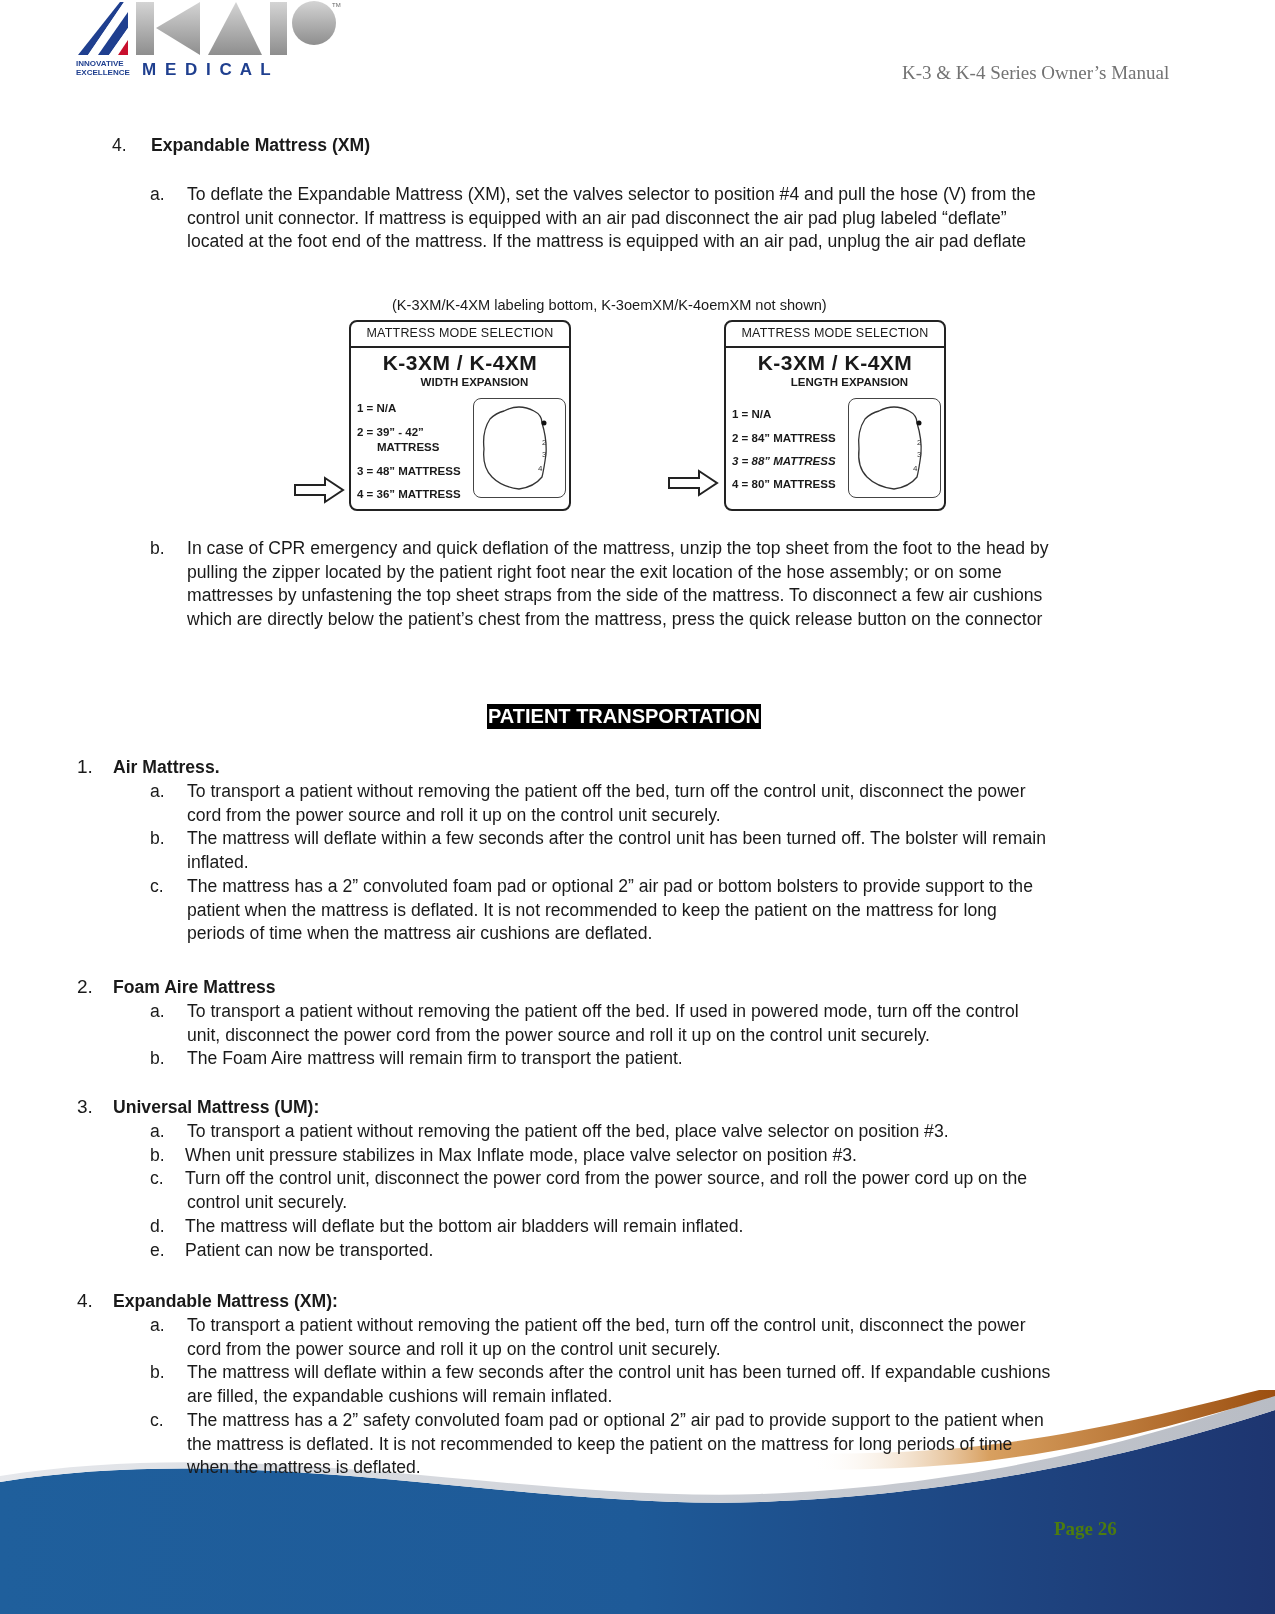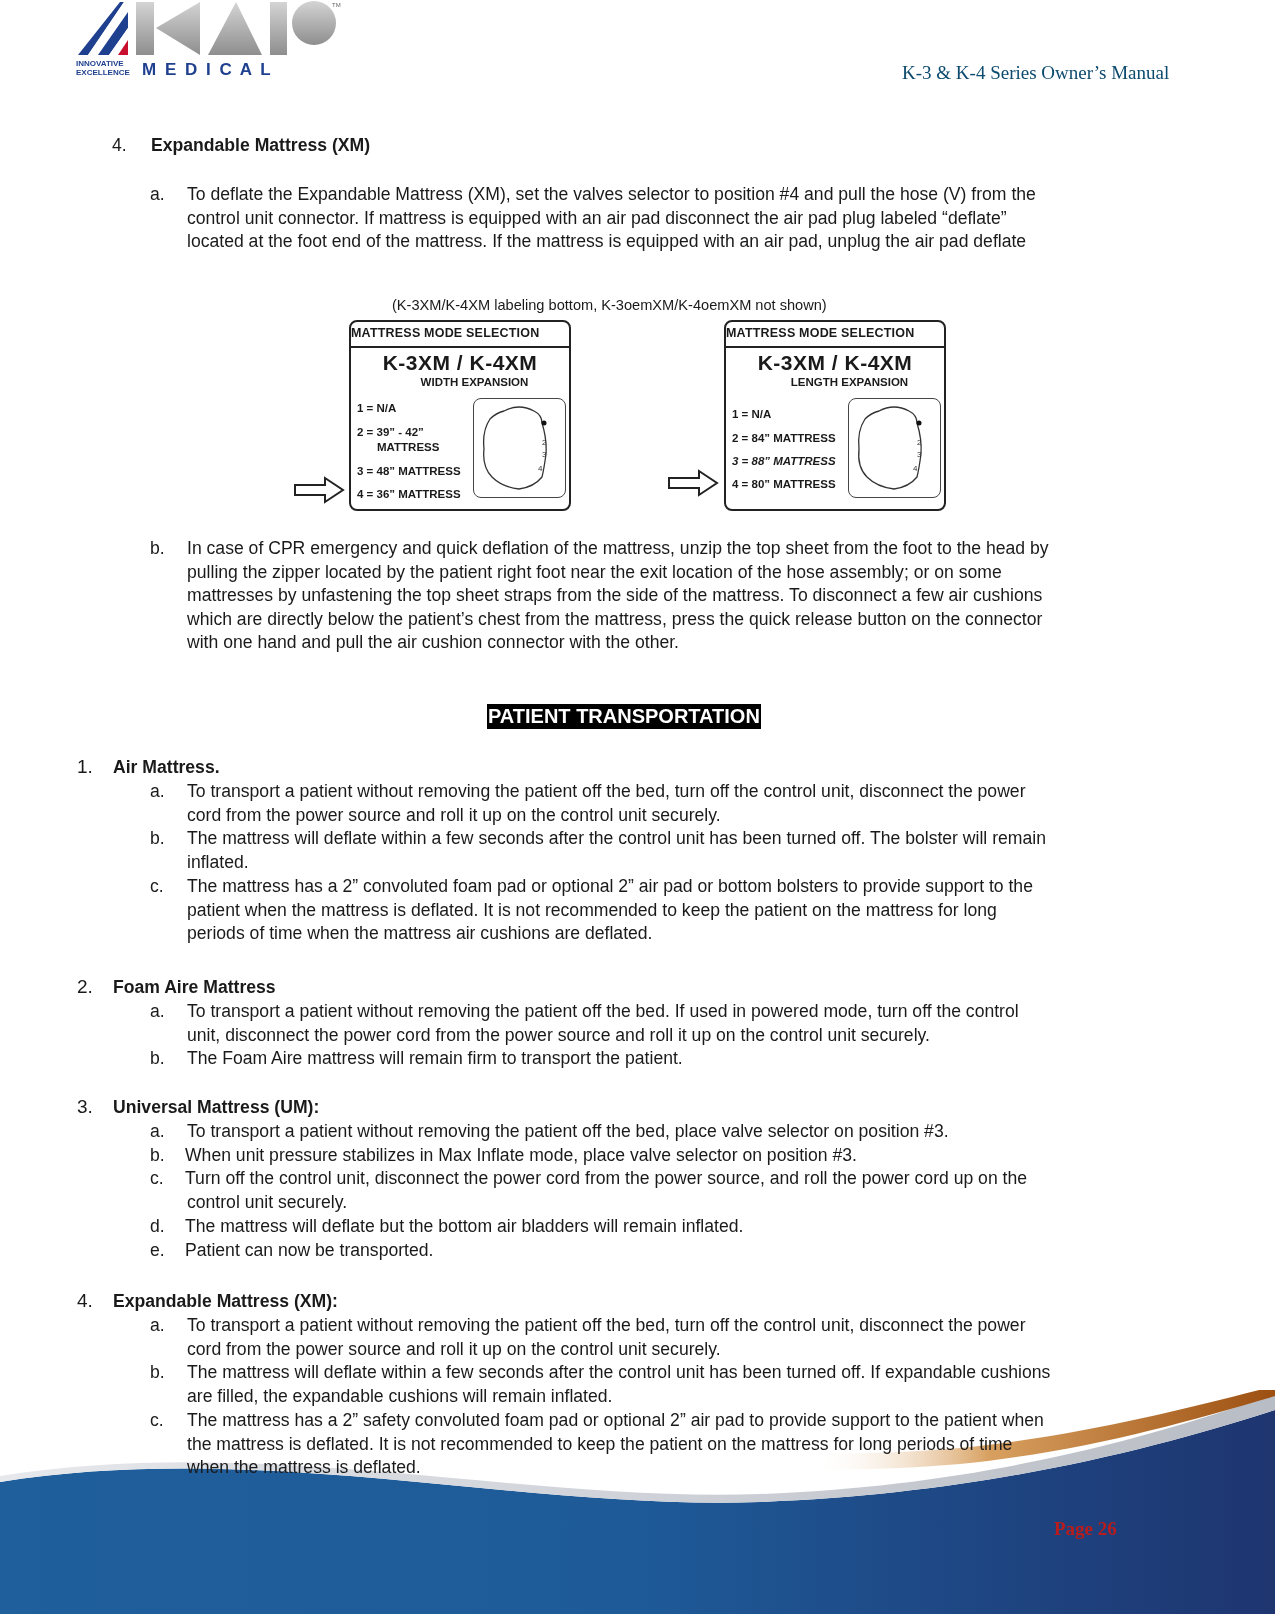--- a/index.html
+++ b/index.html
@@ -1,45 +1,45 @@
 <!DOCTYPE html>
 <html><head>
 <meta charset="utf-8">
 <style>
   * { box-sizing: border-box; margin: 0; padding: 0; }
   html, body { width: 1275px; height: 1614px; background: #ffffff; overflow: hidden; }
   body { position: relative; font-family: "Liberation Sans", sans-serif; color: #1a1a1a; }
 
   .logo { position: absolute; left: 76px; top: 0; width: 270px; height: 82px; }
-  .header-title { position: absolute; left: 902px; top: 62px; font-family: "Liberation Serif", serif; font-size: 19px; color: #0c4a6e; }
+  .header-title { position: absolute; left: 902px; top: 62px; font-family: "Liberation Serif", serif; font-size: 19px; color: #737373; }
 
   .sec-head { position: absolute; font-size: 17.6px; font-weight: bold; }
   .sec-num { position: absolute; font-size: 17.6px; }
   .sec-num.big { font-size: 19px; }
 
   .item { position: absolute; left: 150px; width: 1070px; font-size: 17.6px; line-height: 23.6px; }
   .item .lbl { position: absolute; left: 0; top: 0; }
   .item .body { margin-left: 37px; display: block; }
   .item .body.tight { margin-left: 36px; }
 
   .caption { position: absolute; left: 392px; top: 297px; font-size: 14.6px; }
 
   .label-card { position: absolute; border: 2.5px solid #222; border-radius: 8px; background: #fff; }
-  .label-card .top { height: 26px; border-bottom: 2.5px solid #222; text-align: left; font-weight: bold; font-size: 12.5px; line-height: 23px; letter-spacing: 0.2px; }
+  .label-card .top { height: 26px; border-bottom: 2.5px solid #222; text-align: center; font-weight: normal; font-size: 12.5px; line-height: 23px; letter-spacing: 0.2px; }
   .label-card .model { text-align: center; font-weight: bold; font-size: 21px; line-height: 27px; margin-top: 1px; letter-spacing: 0.5px; }
   .label-card .sub { text-align: center; font-weight: bold; font-size: 11.5px; line-height: 13px; padding-left: 29px; }
   .label-card .opt { position: absolute; left: 6px; font-weight: bold; font-size: 11.5px; line-height: 14px; white-space: nowrap; }
   .label-card .dial { position: absolute; border: 1.5px solid #444; border-radius: 8px; width: 96px; height: 96px; }
 
   .arrow { position: absolute; }
 
   .banner { position: absolute; left: 487px; top: 704px; background: #000; color: #fff; font-weight: bold; font-size: 20px; line-height: 25px; padding: 0 1px; }
 
   .footer { position: absolute; left: 0; top: 1390px; width: 1275px; height: 224px; }
-  .page-num { position: absolute; left: 1054px; top: 1518px; font-family: "Liberation Serif", serif; font-weight: bold; font-size: 19px; color: #b91c1c; }
+  .page-num { position: absolute; left: 1054px; top: 1518px; font-family: "Liberation Serif", serif; font-weight: bold; font-size: 19px; color: #4d7c0f; }
 </style>
 </head>
 <body>
 
 <div class="logo">
   <svg width="270" height="82" viewBox="0 0 270 82">
     <defs>
       <linearGradient id="silv" x1="0" y1="0" x2="0" y2="1">
         <stop offset="0" stop-color="#d4d4d4"></stop>
           <stop offset="1" stop-color="#8e8e8e"></stop>
@@ -128,21 +128,20 @@
     </svg>
   </div>
 </div>
 
 <div class="item" style="top:537px;">
   <span class="lbl">b.</span>
   <span class="body">In case of CPR emergency and quick deflation of the mattress, unzip the top sheet from the foot to the head by</span>
   <span class="body">pulling the zipper located by the patient right foot near the exit location of the hose assembly; or on some</span>
   <span class="body">mattresses by unfastening the top sheet straps from the side of the mattress.  To disconnect a few air cushions</span>
   <span class="body">which are directly below the patient’s chest from the mattress, press the quick release button on the connector</span>
-  <span class="body">with one hand and pull the air cushion connector with the other.</span>
 </div>
 
 <div class="banner">PATIENT TRANSPORTATION</div>
 
 <div class="sec-num big" style="left:77px; top:756px;">1.</div>
 <div class="sec-head" style="left:113px; top:757px;">Air Mattress.</div>
 <div class="item" style="top:780px;">
   <span class="lbl">a.</span>
   <span class="body">To transport a patient without removing the patient off the bed, turn off the control unit, disconnect the power</span>
   <span class="body">cord from the power source and roll it up on the control unit securely.</span>

